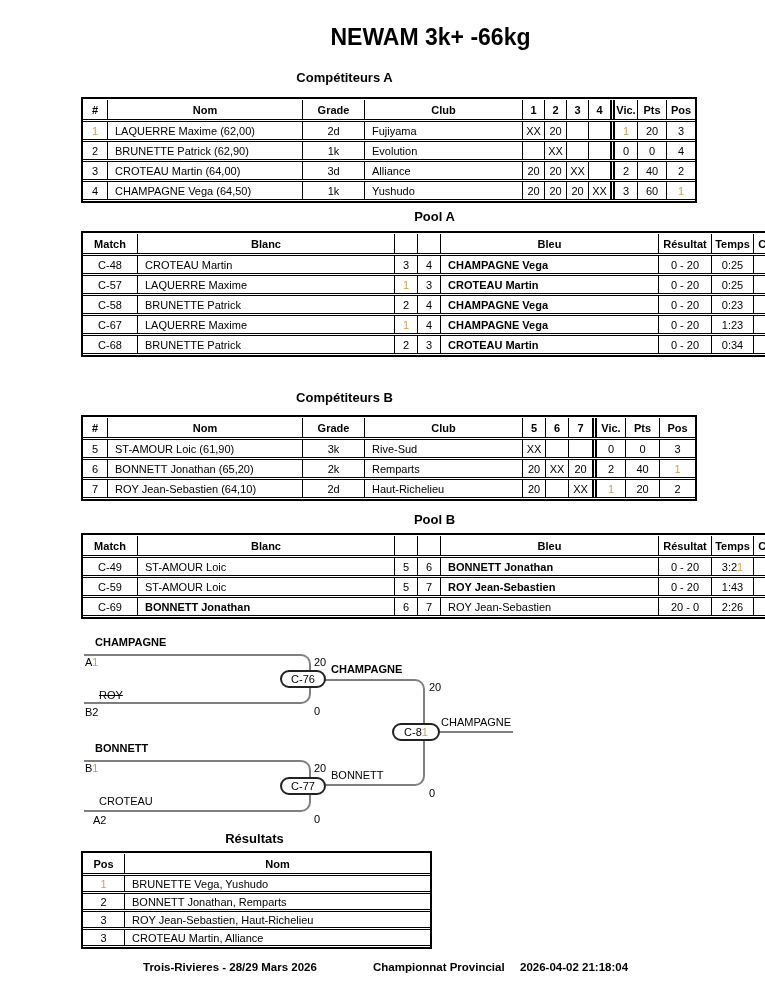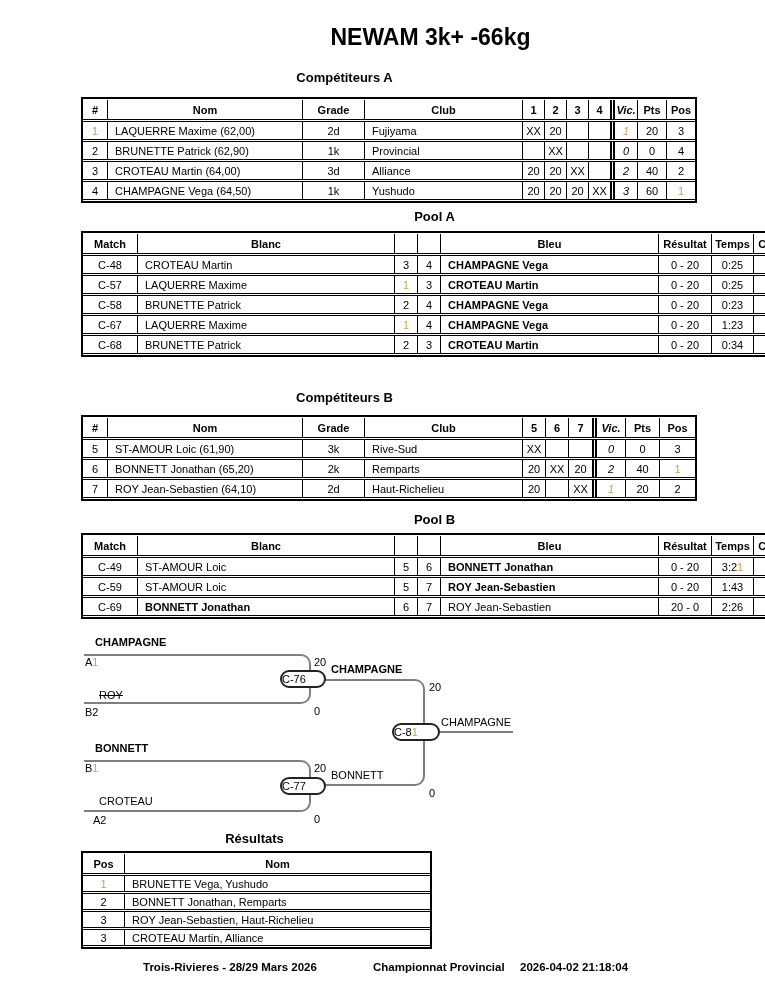--- a/index.html
+++ b/index.html
@@ -7,34 +7,34 @@
         font-family:"Liberation Sans",sans-serif;overflow:hidden;}
   .abs{position:absolute;margin-left:48px;}
   .title{left:0;top:24px;width:765px;text-align:center;font-size:23px;font-weight:bold;}
   .h{font-size:13px;font-weight:bold;text-align:center;}
   .tbox{border:2px solid #000;background:#fff;}
   table{border-collapse:separate;border-spacing:0 1px;table-layout:fixed;font-size:11px;}
   th,td{box-sizing:border-box;padding:0;text-align:center;overflow:hidden;white-space:nowrap;}
   th{font-weight:bold;height:20px;border-bottom:1px solid #000;border-right:1px solid #000;}
   td{height:19px;border-top:1px solid #000;border-bottom:1px solid #000;border-right:1px solid #000;}
   th:last-child,td:last-child{border-right:none;}
-  .sep{border-left:5px double #000 !important;font-style:italic;}
+  .sep{border-left:5px double #000 !important;}
   .presep{border-right:none !important;}
   .al{text-align:left;padding-left:7px;}
   .b{font-weight:bold;}
   .strike{text-decoration:line-through;}
   .one{color:#CBA052;}
   .res-t td{height:17px;}
   
   .bracket{left:33px;top:635px;width:440px;height:200px;}
   .br-sf,.br-fin{position:absolute;border:2px solid #7f7f7f;border-left:none;
       border-top-right-radius:10px;border-bottom-right-radius:10px;box-sizing:border-box;}
   .br-line{position:absolute;border-top:2px solid #7f7f7f;}
   .pill{position:absolute;width:42px;height:14px;border:2px solid #222;border-radius:10px;
-        background:#fff;text-align:left;font-size:11px;line-height:14px;z-index:2;}
+        background:#fff;text-align:center;font-size:11px;line-height:14px;z-index:2;}
   .bl{position:absolute;font-size:11px;white-space:nowrap;line-height:11px;}
   .footer{font-size:11.5px;font-weight:bold;}
 </style>
 </head>
 <body>
 
 <div class="page">
 
   <div class="abs title">NEWAM 3k+ -66kg</div>
 
@@ -80,21 +80,21 @@
             <td></td>
             <td class="presep"></td>
             <td class="sep"><span class="one">1</span></td>
             <td>20</td>
             <td>3</td>
           </tr>
           <tr>
             <td>2</td>
             <td class="al">BRUNETTE Patrick (62,90)</td>
             <td>1k</td>
-            <td class="al">Provincial</td>
+            <td class="al">Evolution</td>
             <td></td>
             <td>XX</td>
             <td></td>
             <td class="presep"></td>
             <td class="sep">0</td>
             <td>0</td>
             <td>4</td>
           </tr>
           <tr>
             <td>3</td>

